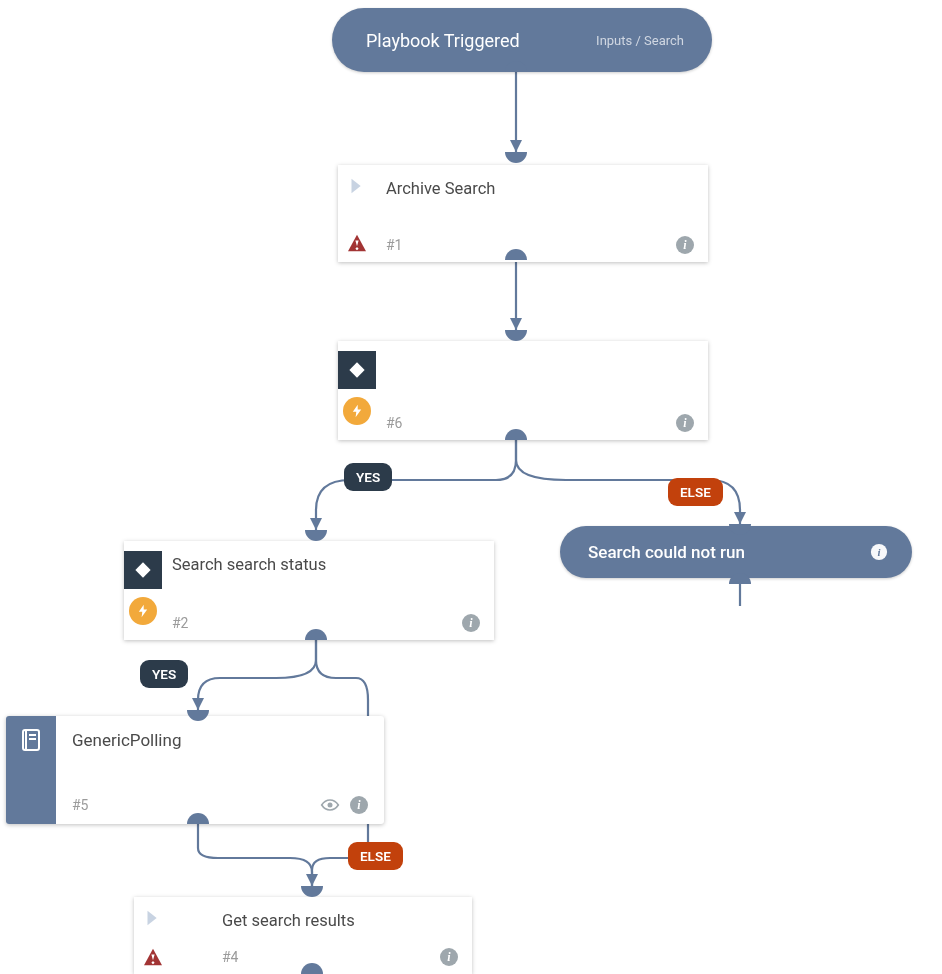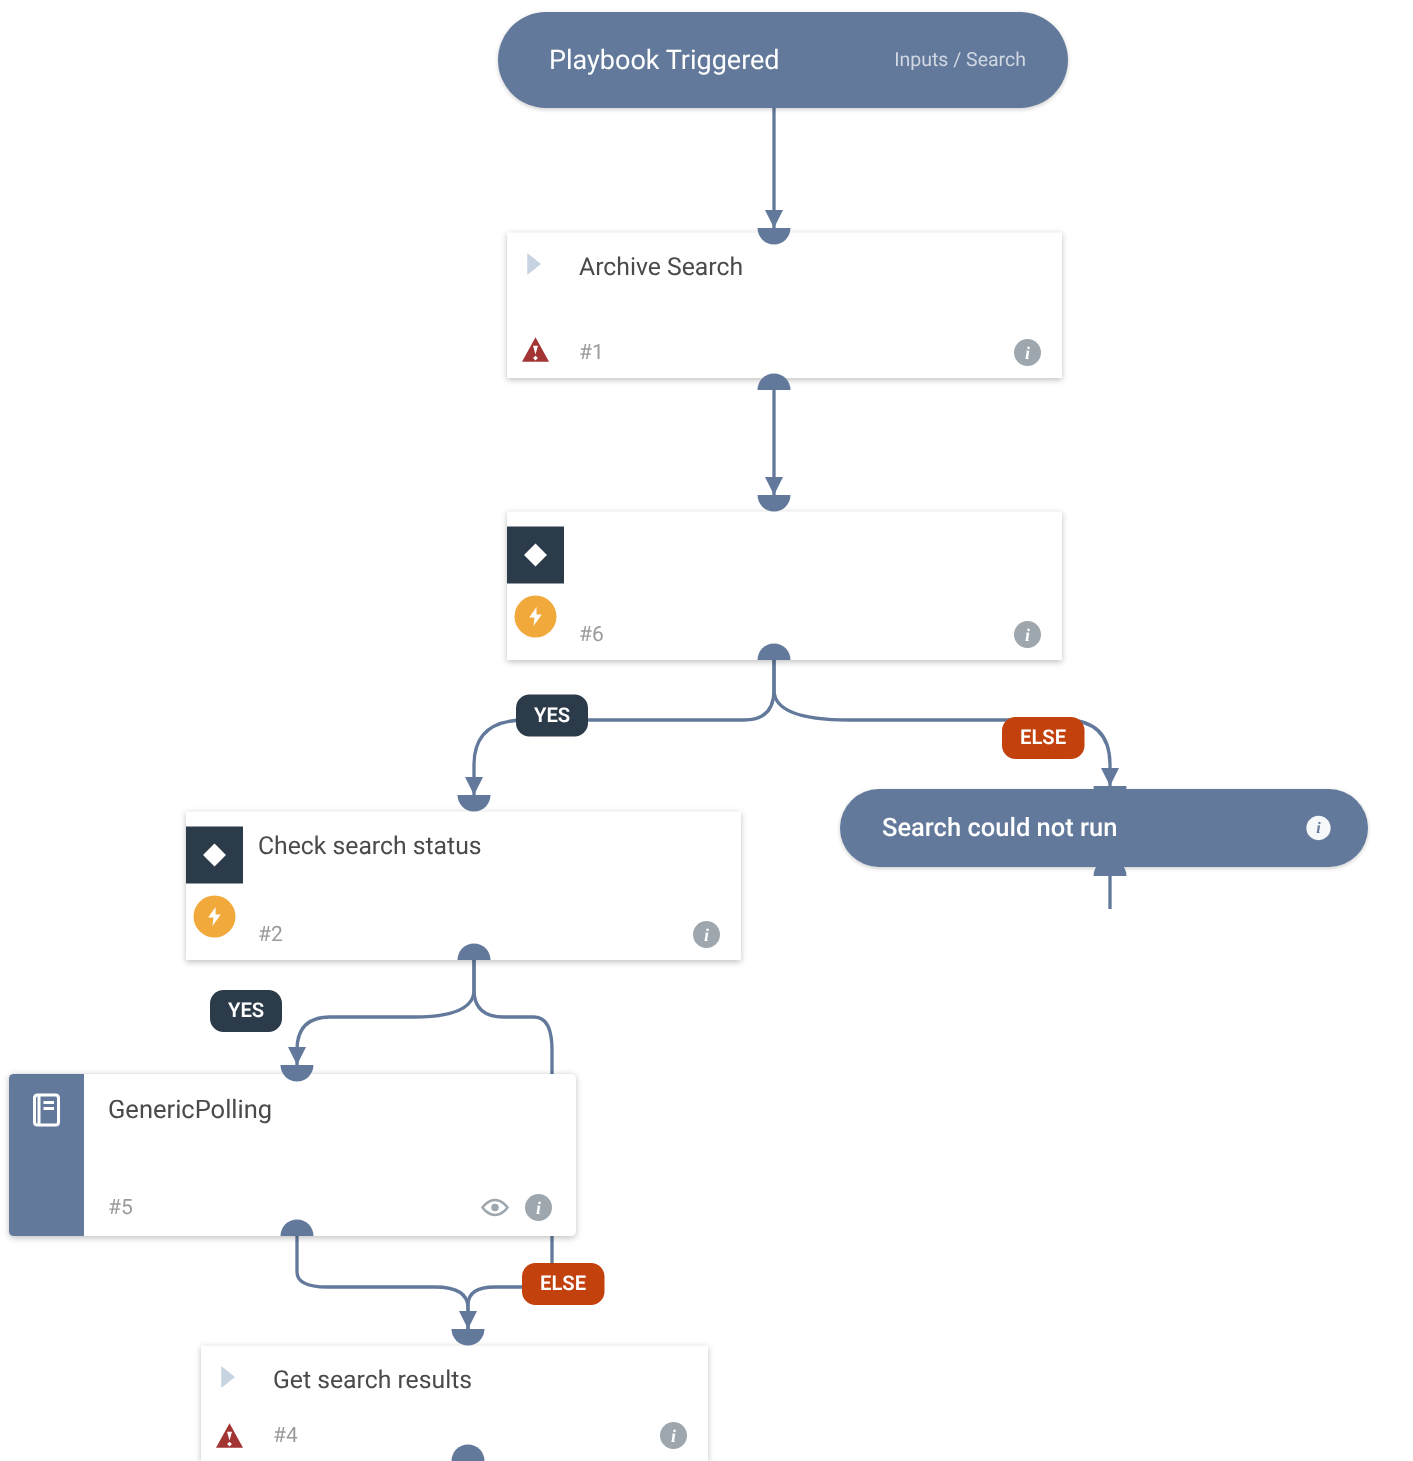--- a/index.html
+++ b/index.html
@@ -223,21 +223,21 @@
 <div class="port top" style="left:312px; top:886px;"></div>
 <div class="port bottom" style="left:312px; top:963px;"></div>
 <div class="port top" style="left:740px; top:524px;"></div>
 <div class="port bottom" style="left:740px; top:573px;"></div>
 
 <div class="node trigger" style="left:332px; top:8px; width:380px;">
   <span class="title">Playbook Triggered</span>
   <span class="io">Inputs / Search</span>
 </div>
 
-<div class="node card" style="left:338px; top:155px; width:370px; height:97px;">
+<div class="node card" style="left:338px; top:165px; width:370px; height:97px;">
   <div class="side">
     <span class="chev">
       <svg width="22" height="22" viewBox="0 0 24 24">
           <path d="M6 4 L16 12 L6 20 Z" fill="#c8d3e2"></path>
         </svg>
     </span>
     <div style="flex:1"></div>
     <span class="warn-tri" style="margin-bottom:10px;">
       <svg width="20" height="18" viewBox="0 0 24 22">
           <path d="M12 1 L23 21 L1 21 Z" fill="#a23434"></path>
@@ -287,21 +287,21 @@
           <rect x="4" y="4" width="12" height="12" transform="rotate(45 10 10)" fill="#fff"></rect>
         </svg>
     </div>
     <div class="lightning-circle">
       <svg width="14" height="14" viewBox="0 0 20 20">
           <path d="M11 1 L4 11 L9 11 L8 19 L16 8 L11 8 Z" fill="#fff"></path>
         </svg>
     </div>
   </div>
   <div class="body">
-    <div class="title">Check search status</div>
+    <div class="title">Search search status</div>
     <div class="footer">
       <span class="num">#2</span>
       <span class="spacer"></span>
       <span class="info-circ">i</span>
     </div>
   </div>
 </div>
 
 <div class="branch yes" style="left:140px; top:660px;">YES</div>
 <div class="branch else" style="left:348px; top:842px;">ELSE</div>
@@ -326,21 +326,21 @@
         <svg width="20" height="14" viewBox="0 0 24 16">
             <path d="M12 2 C6 2 2 8 2 8 C2 8 6 14 12 14 C18 14 22 8 22 8 C22 8 18 2 12 2 Z" fill="none" stroke="#9ea7ad" stroke-width="2"></path>
             <circle cx="12" cy="8" r="3" fill="#9ea7ad"></circle>
           </svg>
       </span>
       <span class="info-circ">i</span>
     </div>
   </div>
 </div>
 
-<div class="node card" style="left:134px; top:897px; width:338px; height:77px;">
+<div class="node card" style="left:134px; top:897px; width:338px; height:77px;gap:40px;">
   <div class="side">
     <span class="chev">
       <svg width="22" height="22" viewBox="0 0 24 24">
           <path d="M6 4 L16 12 L6 20 Z" fill="#c8d3e2"></path>
         </svg>
     </span>
     <div style="flex:1"></div>
     <span class="warn-tri" style="margin-bottom:8px;">
       <svg width="20" height="18" viewBox="0 0 24 22">
           <path d="M12 1 L23 21 L1 21 Z" fill="#a23434"></path>

